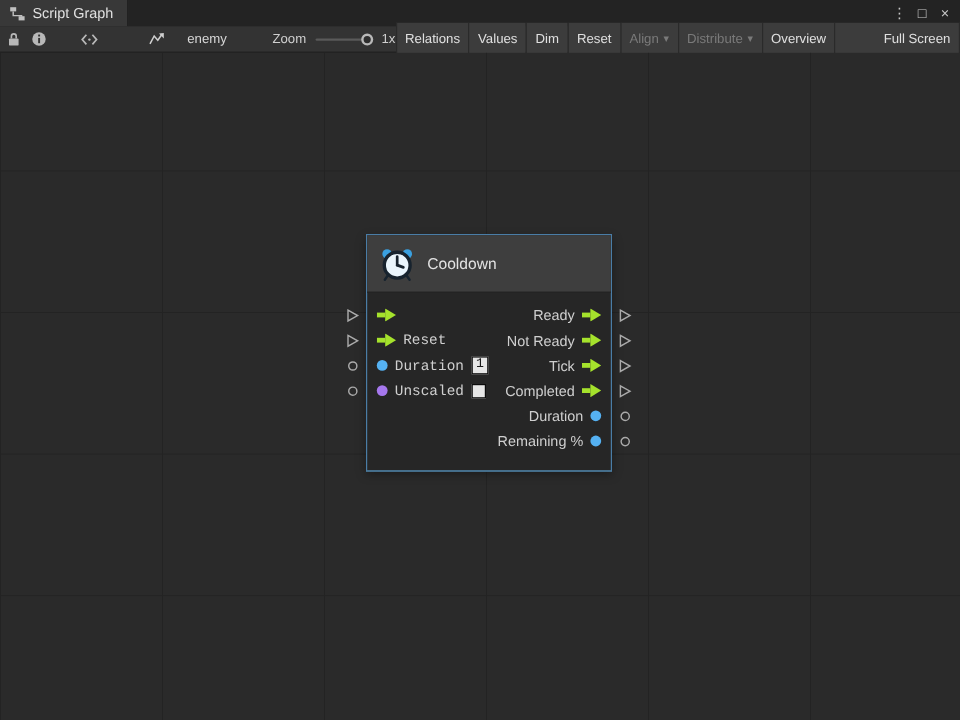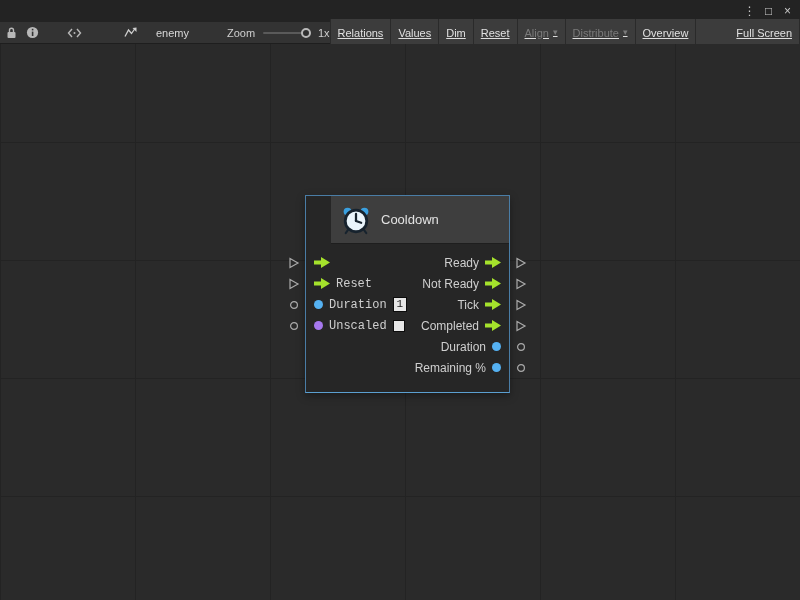--- a/index.html
+++ b/index.html
@@ -47,21 +47,21 @@
     width:90px; height:14px; margin-left:8px; position:relative; display:flex; align-items:center;
   }
   .zoom-track { width:100%; height:2px; background:#5a5a5a; border-radius:1px; }
   .zoom-handle {
     position:absolute; right:0; top:50%; transform:translateY(-50%);
     width:10px; height:10px; border-radius:50%;
     background:#2e2e2e; border:2px solid #b9b9b9;
   }
   .zoom-value { margin-left:7px; color:#cfcfcf; }
 
-  .btn-group { margin-left:auto; display:flex; height:28px; align-items:stretch;text-decoration:underline; }
+  .btn-group { margin-left:auto; display:flex; height:28px; align-items:stretch; }
   .tool-btn {
     display:flex; align-items:center; gap:4px; padding:0 7px;
     background:#3c3c3c; border-left:1px solid #2a2a2a; font-size:11px;
     color:#e0e0e0; white-space:nowrap; cursor:default;
   }
   .tool-btn:last-child { border-right:1px solid #2a2a2a;padding-left:40px; }
   .tool-btn.disabled { color:#7a7a7a; }
   .caret { font-size:9px; line-height:1; }
 
   
@@ -78,21 +78,21 @@
   
   .node {
     position:absolute; left:305px; top:151px; width:205px;
     border:1px solid var(--node-border, #4a7da6);
     border-bottom-color:#5b9fd0;
     box-shadow:0 3px 8px rgba(0,0,0,0.35);
     background:#262626;
   }
   .node-header {
     height:48px; background:#3e3e3e; border-bottom:1px solid #1e1e1e;
-    display:flex; align-items:center; gap:10px; padding:0 10px;margin-left:25px;
+    display:flex; align-items:center; gap:10px; padding:0 10px;
   }
   .node-title { font-size:13px; color:#e2e2e2; }
   .node-rows { padding:8px 0 14px; }
   .row {
     position:relative; height:21px; display:flex; align-items:center;
     padding:0 8px; font-size:12px; color:#cfcfcf;
   }
   .pleft  { display:flex; align-items:center; gap:6px;font-family:Liberation Mono, monospace; }
   .pright { margin-left:auto; display:flex; align-items:center; gap:6px; }
   .flow-glyph { color:var(--flow-green, #a5e22c); display:flex; }
@@ -109,20 +109,30 @@
     display:inline-block;
   }
   .outer { position:absolute; top:50%; transform:translateY(-50%); display:flex; }
   .outer.l { left:-18px; }
   .outer.r { right:-18px; }
 </style>
 </head>
 <body>
 
 <div class="titlebar">
+  <div class="tab">
+    <span style="display:flex;">
+      <svg width="13" height="13" viewBox="0 0 13 13">
+        <rect x="0.5" y="1" width="5" height="3.5" fill="#c0c0c0"></rect>
+        <rect x="7.5" y="8.5" width="5" height="3.5" fill="#c0c0c0"></rect>
+        <path d="M3 4.5 v3.5 h7 v1" stroke="#c0c0c0" stroke-width="1.2" fill="none"></path>
+      </svg>
+    </span>
+    <span>Script Graph</span>
+  </div>
   <div class="win-controls">
     <span class="win-btn">⋮</span>
     <span class="win-btn">□</span>
     <span class="win-btn">×</span>
   </div>
 </div>
 
 <div class="toolbar">
   <span class="icon-btn">
     <svg width="13" height="13" viewBox="0 0 13 13">

